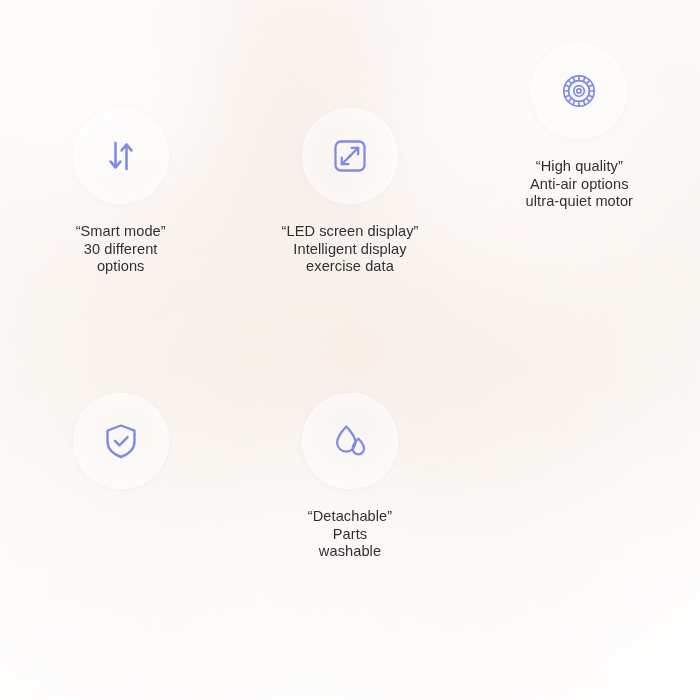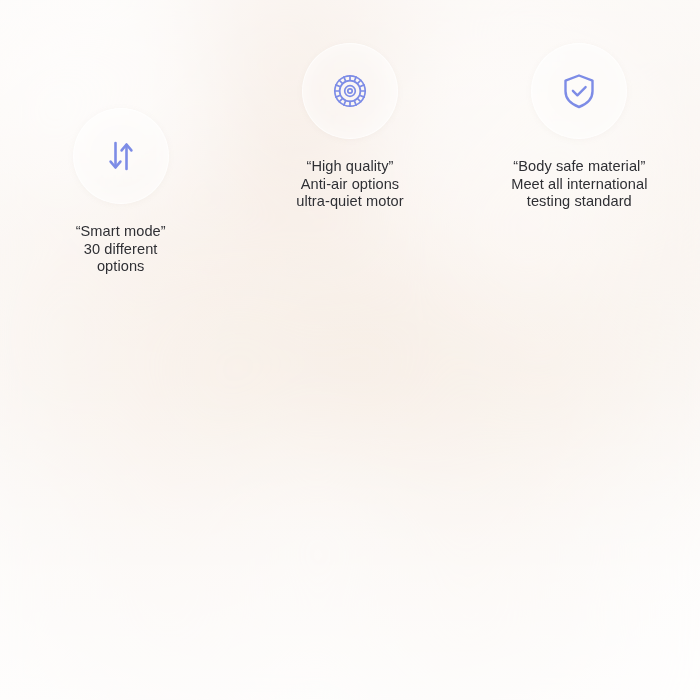--- a/index.html
+++ b/index.html
@@ -136,20 +136,36 @@
           <path d="M19.6 13.4 L24.5 7.5 L29.4 13.4"></path>
         </svg>
       </span>
     </div>
     <div class="caption">“Smart mode”
 30 different
 options</div>
   </div>
 
 
+  <div class="feature r1">
+    <div class="icon-circle">
+      <span>
+        <svg width="40" height="40" viewBox="0 0 40 40" fill="none" stroke="#7d8ce6" stroke-width="2.3" stroke-linecap="round" stroke-linejoin="round">
+          <rect x="5.5" y="5.5" width="29" height="29" rx="5.5"></rect>
+          <path d="M28.2 11.8 L19.6 20.4"></path>
+          <path d="M21.6 11.8 H28.2 V18.4"></path>
+          <path d="M11.8 28.2 L20.4 19.6"></path>
+          <path d="M11.8 21.6 V28.2 H18.4"></path>
+        </svg>
+      </span>
+    </div>
+    <div class="caption">“LED screen display”
+Intelligent display
+exercise data</div>
+  </div>
 
   <div class="feature r2">
     <div class="icon-circle">
       <span>
         <svg width="42" height="42" viewBox="0 0 42 42" fill="none" stroke="#7d8ce6" stroke-width="1.7" stroke-linecap="round" stroke-linejoin="round">
           <circle cx="21" cy="21" r="15.2"></circle>
           <circle cx="21" cy="21" r="10.4"></circle>
           <circle cx="21" cy="21" r="5.3"></circle>
           <circle cx="21" cy="21" r="2.2"></circle>
           <g>
@@ -182,19 +198,29 @@
 
   <div class="feature r2">
     <div class="icon-circle">
       <span>
         <svg width="40" height="40" viewBox="0 0 40 40" fill="none" stroke="#7d8ce6" stroke-width="2.4" stroke-linecap="round" stroke-linejoin="round">
           <path d="M20 4.5 L33.5 9.6 V20.3 C33.5 27.9 27.9 33.1 20 36 C12.1 33.1 6.5 27.9 6.5 20.3 V9.6 Z"></path>
           <path d="M13.9 19.8 L18.4 24.3 L26.6 16.1"></path>
         </svg>
       </span>
     </div>
-    <div class="caption">“Body safe material”
-Meet all international
-testing standard</div>
-  </div>
-
+  </div>
+
+  <div class="feature r2">
+    <div class="icon-circle">
+      <span>
+        <svg width="40" height="40" viewBox="0 0 40 40" fill="none" stroke="#7d8ce6" stroke-width="2.2" stroke-linecap="round" stroke-linejoin="round">
+          <path d="M16.3 5.4 C16.3 5.4 7.1 15 7.1 21.4 C7.1 26.5 11.2 30.6 16.3 30.6 C21.4 30.6 25.5 26.5 25.5 21.4 C25.5 15 16.3 5.4 16.3 5.4 Z"></path>
+          <path d="M28.3 17.6 C28.3 17.6 22.6 23.6 22.6 27.6 C22.6 30.8 25.1 33.3 28.3 33.3 C31.5 33.3 34 30.8 34 27.6 C34 23.6 28.3 17.6 28.3 17.6 Z"></path>
+        </svg>
+      </span>
+    </div>
+    <div class="caption">“Detachable”
+Parts
+washable</div>
+  </div>
 
 </div>
 
 </body></html>

